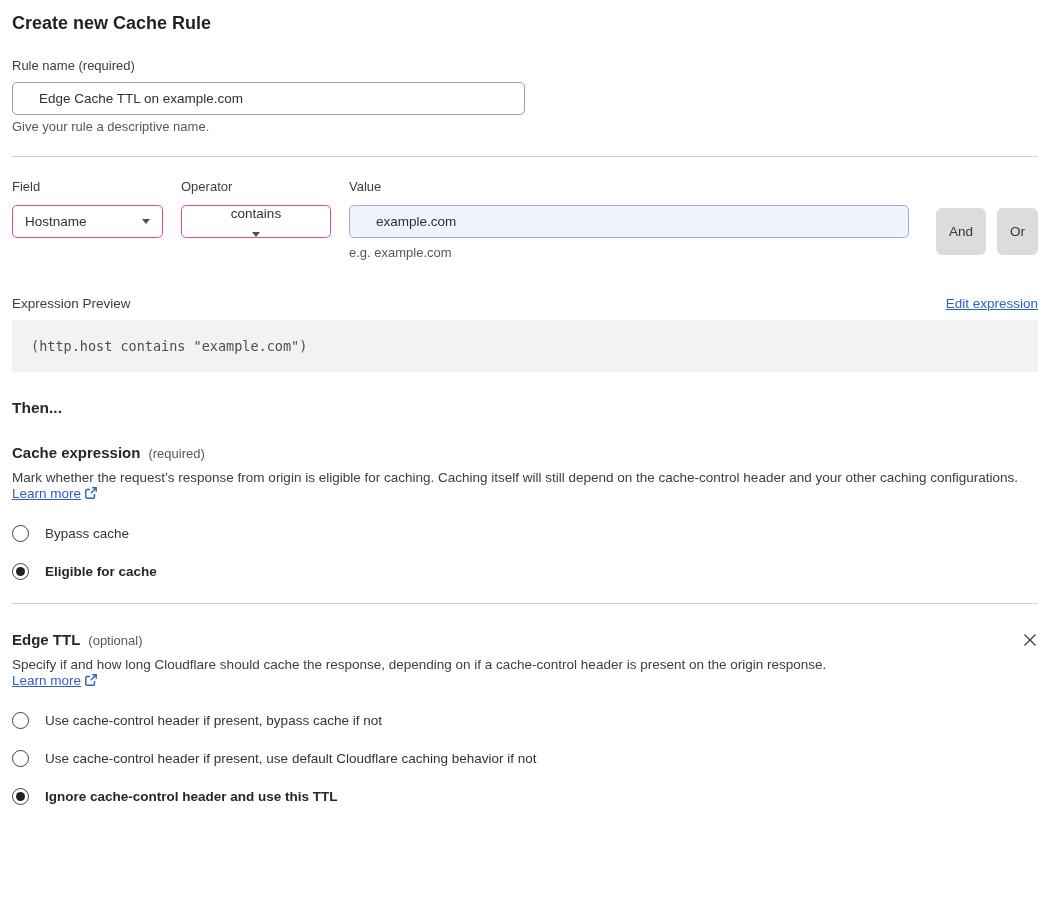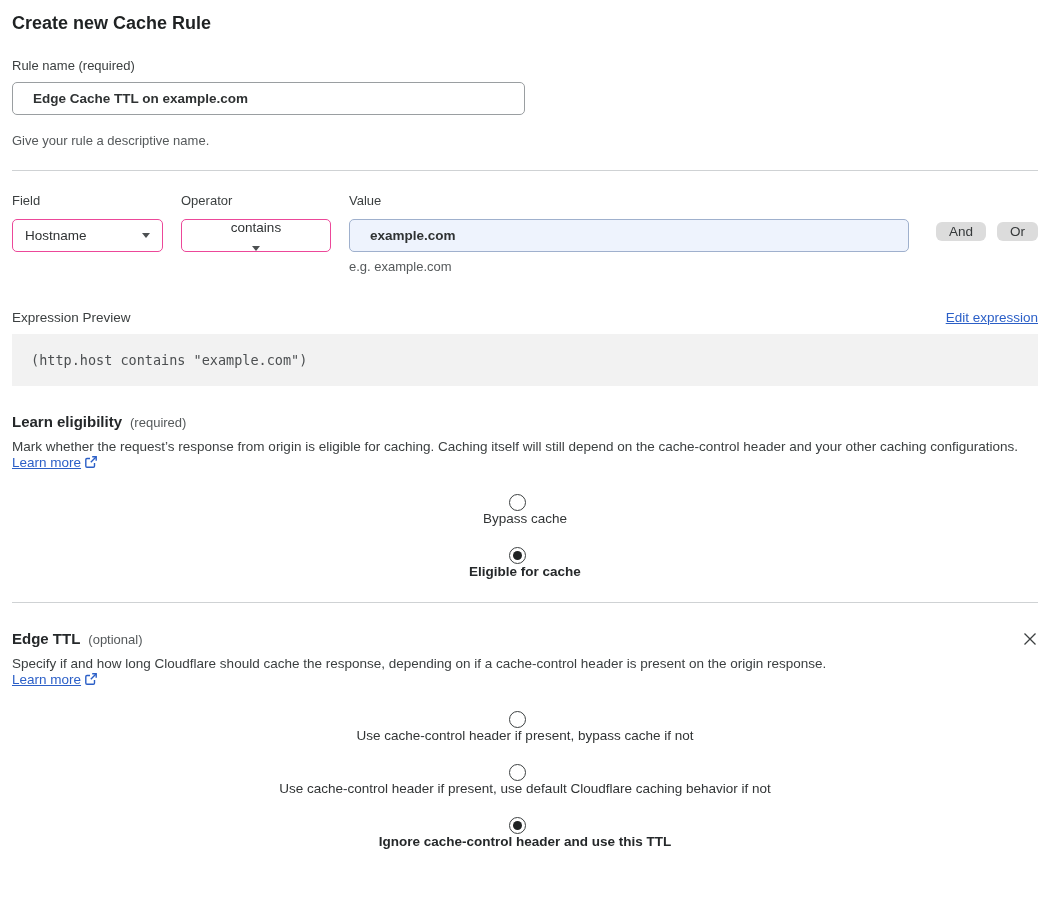--- a/index.html
+++ b/index.html
@@ -26,31 +26,30 @@
     margin-bottom: 9px;
     display: block;
   }
   .text-input {
     font-family: "Liberation Sans", "DejaVu Sans", sans-serif;
     font-size: 13.5px;
     color: #2f3233;
     height: 33px;
     border: 1px solid #9a9ea1;
     border-radius: 5px;
-    padding: 0 20px;
+    padding: 0 26px;
     background: #fff;
     outline: none;
     width: 100%;
-    font-weight: bold;
   }
   .rule-name-input { width: 513px; display: block; }
   .helper-text {
     font-size: 13px;
     color: #55595b;
-    margin-top: 18px;
+    margin-top: 4px;
   }
   .divider {
     border: none;
     border-top: 1px solid #cfd2d4;
     margin: 22px 0 0 0;
   }
   .section-heading {
     font-size: 15px;
     font-weight: bold;
     color: #25282a;
@@ -95,21 +94,21 @@
     border-color: #9fb0cd;
   }
   .btn-group { display: flex; margin-top: 29px; }
   .gray-btn {
     font-family: "Liberation Sans", "DejaVu Sans", sans-serif;
     font-size: 13.5px;
     color: #36393a;
     background: #dcdcdc;
     border: none;
     border-radius: 6px;
-    height: 19px;
+    height: 47px;
     padding: 0 13px;
     margin-left: 11px;
     cursor: pointer;
   }
   .value-helper { font-size: 13px; color: #55595b; margin-top: 7px; }
   .preview-row {
     display: flex;
     align-items: flex-end;
     justify-content: space-between;
     margin-top: 36px;
@@ -153,21 +152,20 @@
     line-height: 16px;
     margin-top: 9px;
     max-width: 1008px;
   }
   .ext-icon { vertical-align: -2px; margin-left: 3px; }
   .radio-row {
     display: flex;
     align-items: center;
     margin-top: 21px;
     cursor: pointer;
-    flex-direction: column;
   }
   .radio-circle {
     width: 17px; height: 17px;
     border: 1px solid #3c4041;
     border-radius: 50%;
     flex: 0 0 17px;
     margin-right: 16px;
     display: flex;
     align-items: center;
     justify-content: center;
@@ -235,24 +233,25 @@
     </div>
   </div>
 
   <div class="preview-row">
     <span class="preview-label">Expression Preview</span>
     <a class="link">Edit expression</a>
   </div>
 
   <div class="code-block">(http.host contains "example.com")</div>
 
+  <h2 class="section-heading then-heading">Then...</h2>
 
   <div class="sub-heading-row">
     <div class="sub-heading-left">
-      <span class="sub-heading">Learn eligibility</span>
+      <span class="sub-heading">Cache expression</span>
       <span class="qualifier">(required)</span>
     </div>
   </div>
 
   <p class="description"><span>Mark whether the request’s response from origin is eligible for caching. Caching itself will still depend on the cache-control header and your other caching configurations.</span>
     <a class="link">Learn more</a><span class="ext-icon"><svg width="14" height="14" viewBox="0 0 14 14" fill="none">
           <path d="M10.5 8v3a1.2 1.2 0 0 1-1.2 1.2H3a1.2 1.2 0 0 1-1.2-1.2V4.7A1.2 1.2 0 0 1 3 3.5h3" stroke="#2b5fc7" stroke-width="1.4"></path>
           <path d="M8.2 1.8h4v4" stroke="#2b5fc7" stroke-width="1.4"></path>
           <path d="M12 2 6.8 7.2" stroke="#2b5fc7" stroke-width="1.4"></path>
         </svg></span></p>

